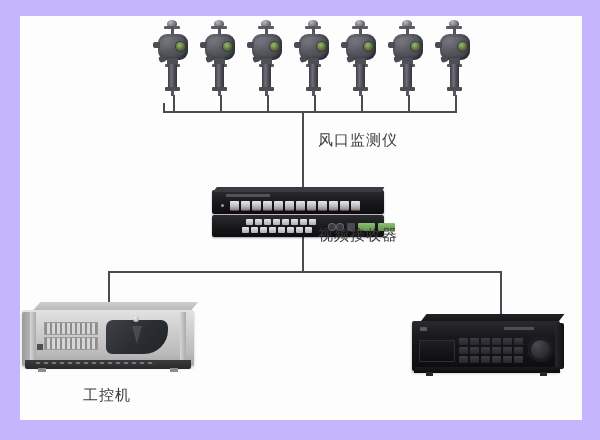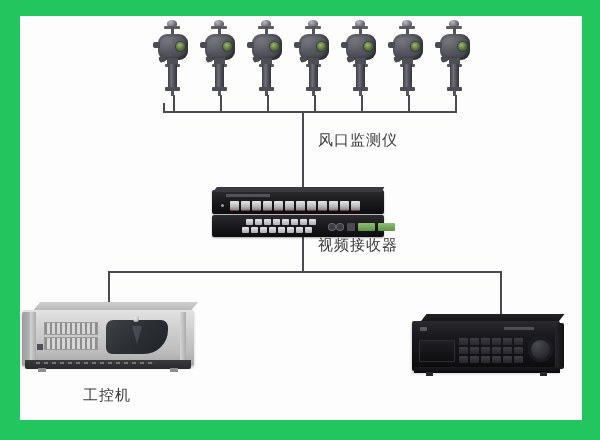--- a/index.html
+++ b/index.html
@@ -7,21 +7,21 @@
     padding: 0;
     background: #ffffff;
   }
   body {
     font-family: "Liberation Sans", "DejaVu Sans", sans-serif;
   }
   #canvas {
     position: relative;
     width: 600px;
     height: 440px;
-    background: #22c55e;
+    background: #c4b5fd;
     overflow: hidden;
   }
   #panel {
     position: absolute;
     left: 20px;
     top: 16px;
     width: 562px;
     height: 404px;
     background: #fdfdfd;
   }
@@ -667,16 +667,16 @@
       <div class="dvr-key"></div>
       <div class="dvr-key"></div>
     </div>
     <div class="dvr-jog"></div>
     <div class="dvr-base"></div>
     <div class="dvr-foot" style="left:14px;"></div>
     <div class="dvr-foot" style="left:128px;"></div>
   </div>
 
   <div class="label" style="left:318px; top:131px;">风口监测仪</div>
-  <div class="label" style="left:318px; top:236px;">视频接收器</div>
+  <div class="label" style="left:318px; top:226px;">视频接收器</div>
   <div class="label" style="left:83px; top:386px;">工控机</div>
 
 </div>
 
 </body></html>

